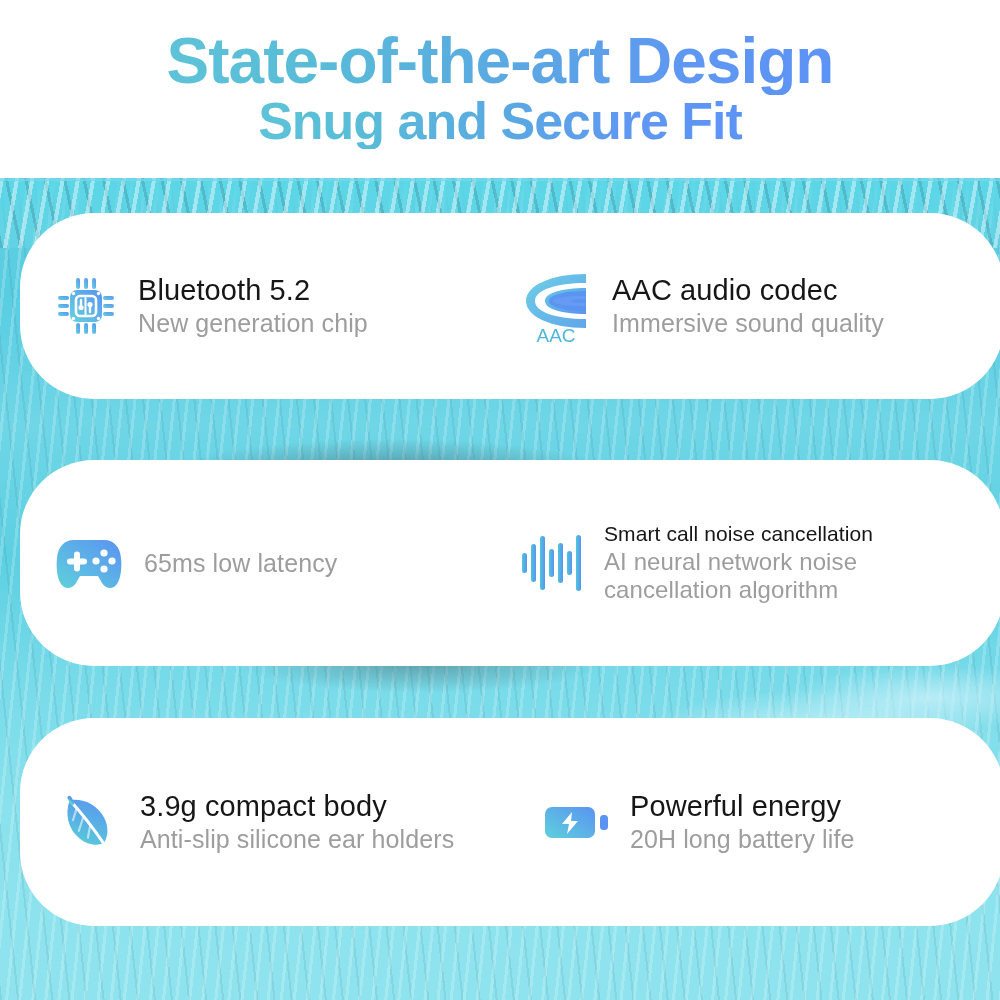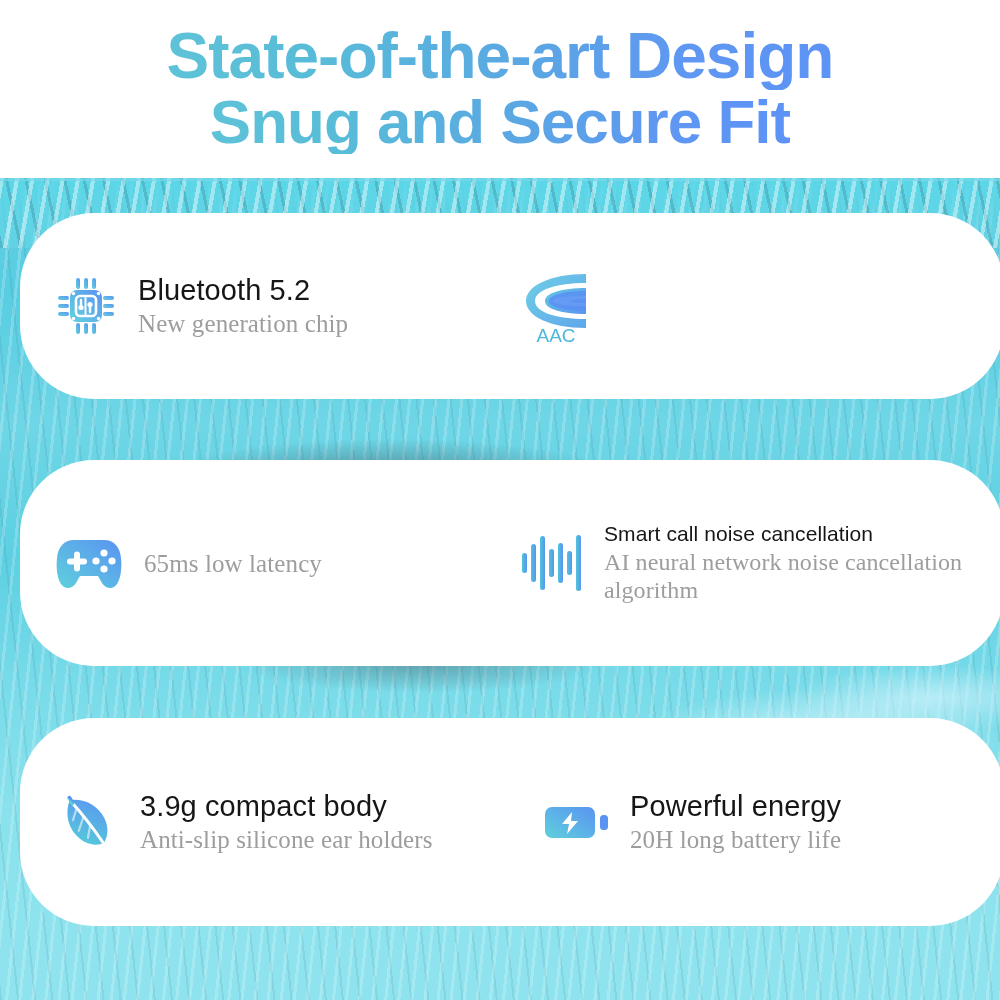--- a/index.html
+++ b/index.html
@@ -48,42 +48,42 @@
     background:#ffffff; z-index:3;
     display:flex; flex-direction:column; align-items:center; justify-content:center;
   }
   .headline {
     font-size:64px; font-weight:700; line-height:1.03; letter-spacing:-1px;
     white-space:nowrap;
     background-image:linear-gradient(90deg,#5ec2d8 0%, #58bcd8 22%, #5aa8e2 52%, #5f97f2 78%, #5c93f6 100%);
     -webkit-background-clip:text; background-clip:text;
     -webkit-text-fill-color:transparent; color:transparent;
   }
-  .headline.l2 { font-size:62px; }
+  .headline.l2 { font-size:52px; }
 
   
   .card {
     position:absolute; left:20px; width:984px;
     background:#ffffff; border-radius:74px; z-index:2;
     display:flex; align-items:center;
   }
   #card-1 { top:213px; height:186px; }
   #card-2 { top:460px; height:206px; }
   #card-3 { top:718px; height:208px;justify-content:space-between; }
 
   .feature { display:flex; align-items:center; }
   .f-l { width:490px; padding-left:34px; }
   .f-r { width:470px; padding-left:10px; }
 
   .icon-wrap { flex:0 0 auto; display:flex; align-items:center; justify-content:center; }
   .icon-wrap svg { display:block; }
 
   .f-text { margin-left:20px; }
   .f-title { font-size:29px; color:#161616; font-weight:400; line-height:1.14; letter-spacing:.1px; }
-  .f-sub { font-size:25px; color:#9d9d9d; font-weight:400; line-height:1.18; letter-spacing:.1px; margin-top:2px;font-family:Liberation Serif, serif; }
+  .f-sub { font-size:25px; color:#9d9d9d; font-weight:400; line-height:1.18; letter-spacing:.1px; margin-top:2px; }
   .f-title.tight { font-size:21px; }
   .f-sub.tight { font-size:24px; }
 </style>
 </head>
 <body>
 
 <div class="page">
 
   <div class="bg-water"></div>
   <div class="bg-top-ripples"></div>
@@ -155,20 +155,24 @@
                 <stop offset="1" stop-color="#5a93f2"></stop>
             </linearGradient>
           </defs>
           <path d="M66 6 C30 6 6 18 6 33 C6 48 30 60 66 60 L66 51 C36 51 15 44 15 33 C15 22 36 15 66 15 Z" fill="url(#gAacA)"></path>
           <path d="M66 20 C42 20 25 25 25 33 C25 41 42 46 66 46 L66 38 C48 38 33 36 33 33 C33 30 48 28 66 28 Z" fill="url(#gAacB)"></path>
           <path d="M66 31 C56 31 50 32 50 33 C50 34 56 35 66 35 Z" fill="#5a93f2"></path>
           <path d="M66 23 C44 23 29 27 29 33 C29 39 44 43 66 43 L66 23 Z" fill="#5a93f2" opacity=".92"></path>
           <text x="36" y="74" font-family="Liberation Sans, sans-serif" font-size="19" fill="#4fb6e0" text-anchor="middle">AAC</text>
         </svg>
       </div>
+      <div class="f-text">
+        <div class="f-title">AAC audio codec</div>
+        <div class="f-sub">Immersive sound quality</div>
+      </div>
     </div>
   </div>
 
   <div class="card" id="card-2">
 
     <div class="feature f-l">
       <div class="icon-wrap">
         <svg width="70" height="58" viewBox="0 0 70 58">
           <defs>
               <linearGradient id="gPad" x1="0" y1="1" x2="1" y2="0">

